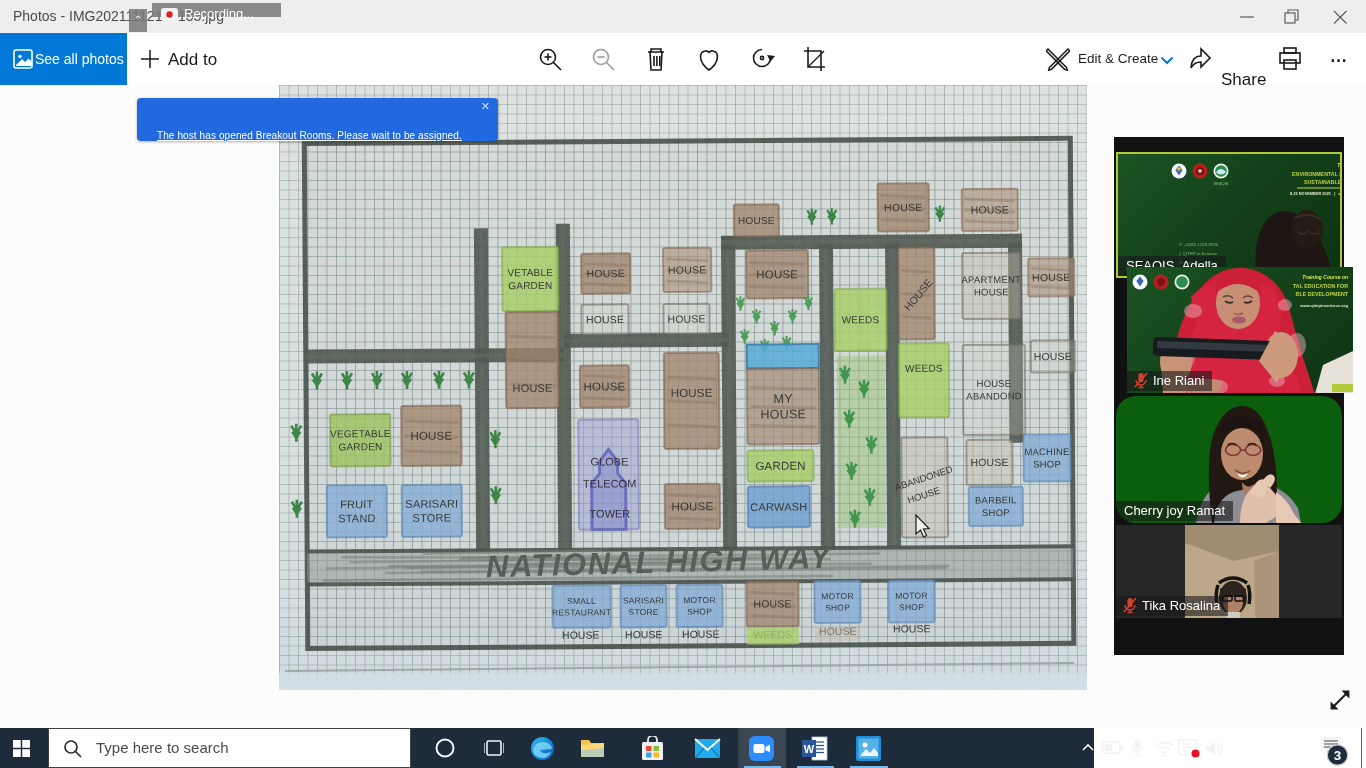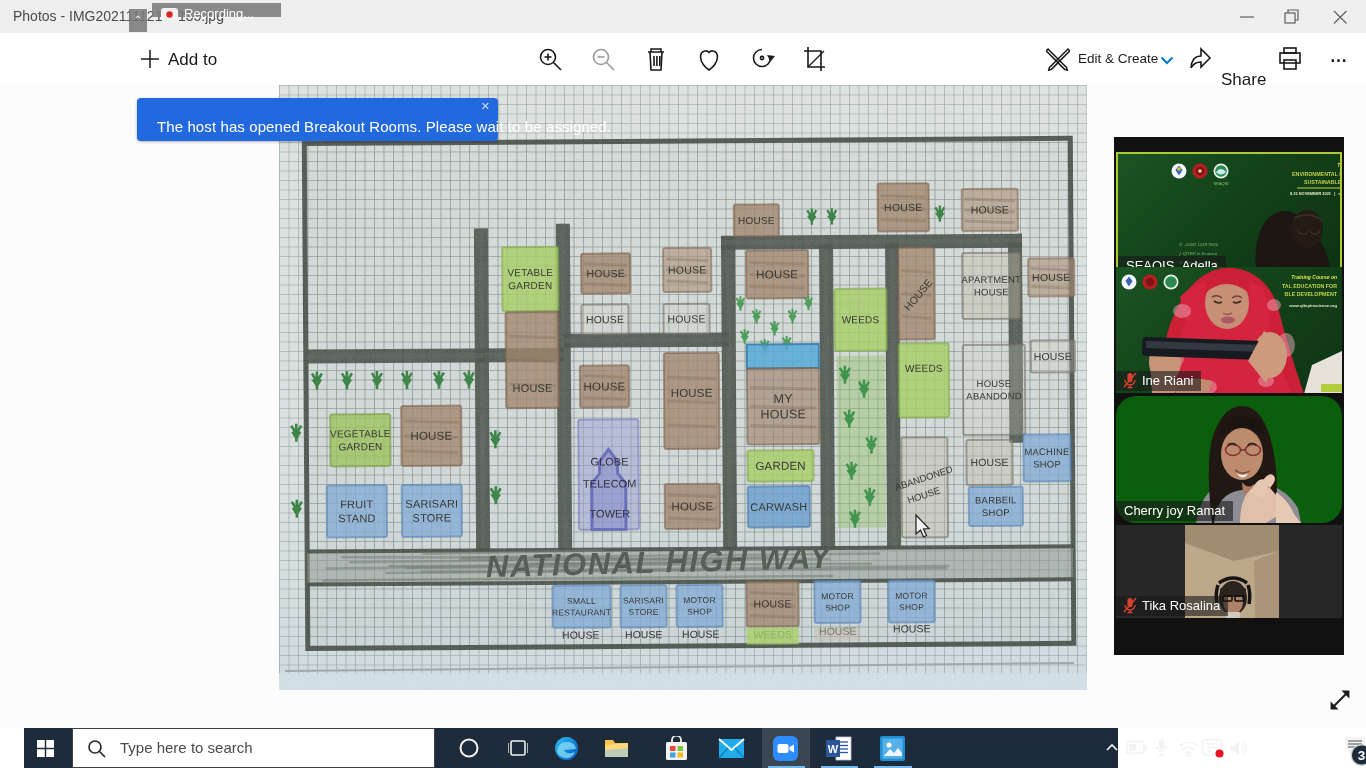--- a/index.html
+++ b/index.html
@@ -12,27 +12,27 @@
   .ovl { position:absolute; background:rgba(122,122,122,0.87); color:#fff;
     font-size:13px; line-height:22px; text-align:center; }
   #toolbar { left:0; top:33px; width:1366px; height:52px; background:#fff; }
   #seeall { position:absolute; left:0; top:0; width:127px; height:52px; background:#0078d7;
     color:#fff; font-size:14px; white-space:nowrap; }
   #seeall span { position:absolute; left:35px; top:18px; }
   .tbtxt { position:absolute; top:17px; font-size:17px; color:#1a1a1a; white-space:nowrap; }
   #photo { left:279px; top:85px; width:808px; height:605px; }
   #banner { left:137px; top:98px; width:361px; height:43px; background:#2268df;
     border-radius:4px; box-shadow:0 1px 3px rgba(0,0,0,.3); }
-  #banner .msg { position:absolute; left:20px; top:20px; color:#fff; font-size:15px; letter-spacing:0.1px; white-space:nowrap; }
+  #banner .msg { position:absolute; left:20px; top:32px; color:#fff; font-size:10px; letter-spacing:0.1px; white-space:nowrap;text-decoration:underline; }
   #banner .bx { position:absolute; right:8px; top:2px; color:#cfe0ff; font-size:11px; }
   #zoompanel { left:1114px; top:137px; width:230px; height:518px; background:#111; }
   .tile { position:absolute; left:2px; width:226px; overflow:hidden; }
   .nlabel { position:absolute; left:0px; background:rgba(25,25,25,0.6); color:#fff;
     font-size:13px; padding:2px 8px 3px 8px; white-space:nowrap; }
-  #taskbar { left:0; top:728px; width:1094px; height:40px; background:#1e2b3a;margin-left:24px; }
+  #taskbar { left:0; top:728px; width:1094px; height:40px; background:#1e2b3a; }
   #searchbox { position:absolute; left:48px; top:0px; width:363px; height:40px;
     background:#ffffff; border:1px solid #404040; }
   #searchbox span { position:absolute; left:47px; top:10px; font-size:15px; color:#4a4a4a; }
   .tray-time { position:absolute; color:#fff; font-size:12px; text-align:right; width:76px; }
 </style>
 </head>
 <body>
 <div id="stage">
   <div id="titlebar" class="abs">
     <div id="title-text" class="abs">Photos - IMG20211112180135.jpg</div>
@@ -49,20 +49,28 @@
       <g stroke="#5f5f5f" stroke-width="1.2" fill="none">
         <line x1="10" y1="12" x2="24" y2="12"></line>
         <rect x="55" y="8" width="10" height="10"></rect>
         <path d="M58 8 v-3 h10 v10 h-3"></path>
         <path d="M104 6 l12.5 12.5 M116.5 6 l-12.5 12.5"></path>
       </g>
     </svg>
   </div>
 
   <div id="toolbar" class="abs">
+    <div id="seeall">
+      <svg style="position:absolute;left:13px;top:16px" width="20" height="20" viewBox="0 0 20 20">
+        <rect x="1" y="1" width="18" height="18" rx="2" fill="none" stroke="#fff" stroke-width="1.6"></rect>
+        <circle cx="7" cy="7.4" r="1.7" fill="#fff"></circle>
+        <path d="M3 16 l6-6 3 3 3.5-3.5 3.5 3.5 V17 H3 Z" fill="#fff"></path>
+      </svg>
+      <span>See all photos</span>
+    </div>
     <svg class="abs" style="left:140px;top:16px" width="20" height="20" viewBox="0 0 20 20">
       <path d="M10 1 V19 M1 10 H19" stroke="#1a1a1a" stroke-width="1.5"></path>
     </svg>
     <div class="tbtxt" style="left:168px;">Add to</div>
 
     <svg class="abs" style="left:538px;top:11px" width="300px" height="30" viewBox="0 0 300 30">
       <g stroke="#1a1a1a" stroke-width="1.6" fill="none">
         <circle cx="10" cy="13" r="7.5"></circle>
         <line x1="15.5" y1="18.5" x2="23" y2="26"></line>
         <line x1="10" y1="9.5" x2="10" y2="16.5"></line>
@@ -564,21 +572,21 @@
  <g font-size="4.4" fill="#86b478">
   <text x="13" y="92">✆ +6282 1249 9530</text>
   <text x="13" y="101">ƒ QITEP in Science</text>
   <text x="13" y="110">✉ qitep_in_science</text>
  </g>
  <rect x="179" y="110" width="38" height="8.5" fill="#b2cc3c"></rect>
  <text x="198" y="116.5" font-size="4.6" fill="#1b4a1d" text-anchor="middle" font-weight="bold">Full Online learning</text>
 </svg>
 <div class="nlabel" style="bottom:0px;">SEAQIS_Adella</div>
 </div>
-<div class="tile" style="top:130px;height:126px;background:linear-gradient(135deg,#1b5423,#123f18 60%,#0e3513);">
+<div class="tile" style="top:130px;height:126px;background:linear-gradient(135deg,#1b5423,#123f18 60%,#0e3513);margin-left:11px;">
 <svg width="226" height="127" viewBox="0 0 226 127">
  <g>
   <circle cx="13" cy="15" r="7.5" fill="#f5f8ff"></circle>
             <path d="M13 9.5 l3.6 4.5 -3.6 5.5 -3.6-5.5 z" fill="#3a66b0"></path>
   <circle cx="34" cy="15" r="7.5" fill="#b82020"></circle>
             <circle cx="34" cy="15" r="4.2" fill="#7d1212"></circle>
   <circle cx="55" cy="15" r="7.5" fill="#e8f2e8"></circle>
             <circle cx="55" cy="15" r="5.8" fill="#2e8b50"></circle>
  </g>
  <g text-anchor="end" font-family="Liberation Sans">

